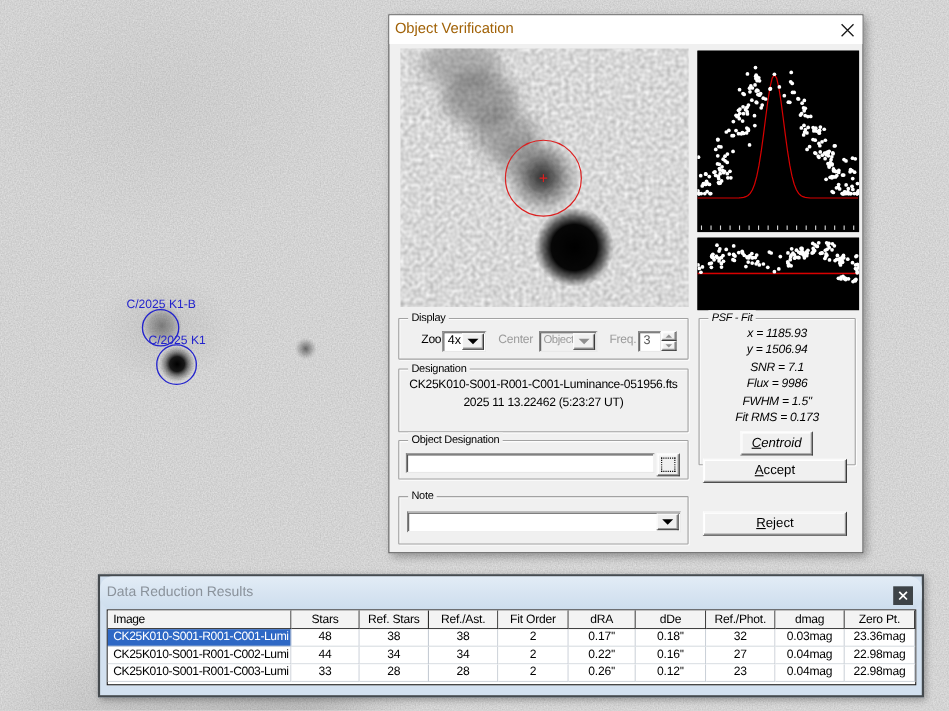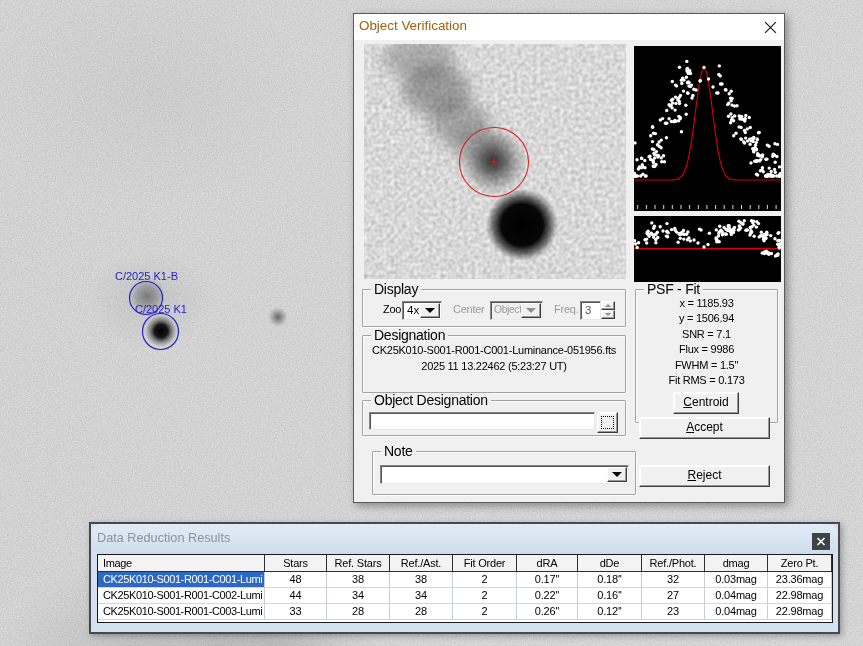--- a/index.html
+++ b/index.html
@@ -21,26 +21,26 @@
 #dlgtitle span{position:absolute;left:5px;top:4px;font-size:13.4px;color:#a16207;}
 #dlgx{position:absolute;right:7px;top:7px;width:13px;height:13px;}
 .stamp{position:absolute;left:10px;top:30px;width:262px;height:235px;}
 .plot{position:absolute;left:280px;background:#000;}
 #plot1{top:32px;width:147px;height:165px;}
 #plot2{top:202px;width:147px;height:66px;}
 
 .gb{position:absolute;border:1px solid #a2a2a2;border-radius:1px;
   box-shadow:inset 1px 1px 0 #fdfdfd, 1px 1px 0 #fdfdfd;}
 .gb>b{position:absolute;top:-8px;left:8px;background:#f0f0f0;padding:0 3px;
-  font-weight:normal;font-size:14px;letter-spacing:-0.25px;color:#000;line-height:15px;}
+  font-weight:normal;font-size:10px;letter-spacing:-0.25px;color:#000;line-height:15px;}
 #gbDisplay{left:8px;top:275px;width:262px;height:36px;}
 #gbInfo{left:8px;top:321px;width:262px;height:56px;}
 #gbObj{left:8px;top:386px;width:262px;height:34px;}
-#gbNote{left:8px;top:437px;width:262px;height:42px;margin-left:10px;}
-#gbPsf{left:281px;top:275px;width:141px;height:132px;}
+#gbNote{left:8px;top:437px;width:262px;height:42px;}
+#gbPsf{left:281px;top:275px;width:141px;height:132px;font-style:italic;}
 .lbl{position:absolute;font-size:11px;letter-spacing:-0.25px;color:#000;white-space:nowrap;}
 .info{font-size:11px;letter-spacing:-0.25px;}
 .dis{color:#9b9b9b;}
 .sunken{position:absolute;background:#fff;border:1px solid;border-color:#848484 #e8e8e8 #e8e8e8 #848484;
   box-shadow:inset 1px 1px 0 #565656;}
 .btn3d{position:absolute;background:#f0f0f0;border:1px solid;border-color:#fdfdfd #3c3c3c #3c3c3c #fdfdfd;
   box-shadow:inset -1px -1px 0 #9a9a9a,inset 1px 1px 0 #ffffff;}
 .ddbtn{position:absolute;right:1px;top:1px;bottom:1px;width:18px;background:#f0f0f0;
   border:1px solid;border-color:#fdfdfd #3c3c3c #3c3c3c #fdfdfd;
   box-shadow:inset -1px -1px 0 #9a9a9a;}

